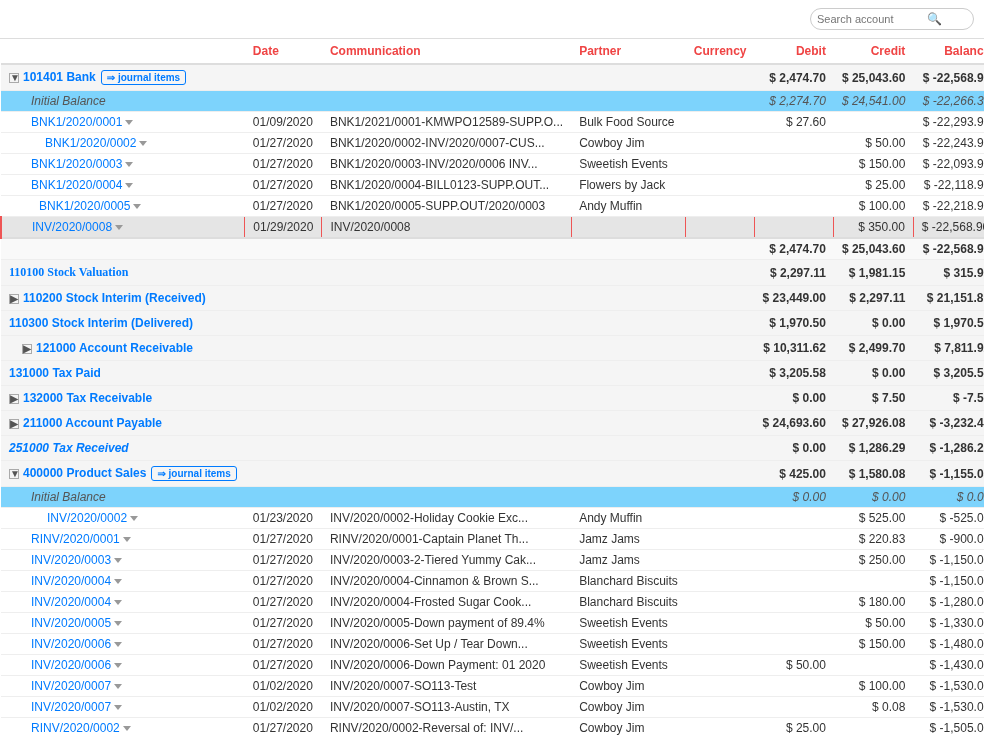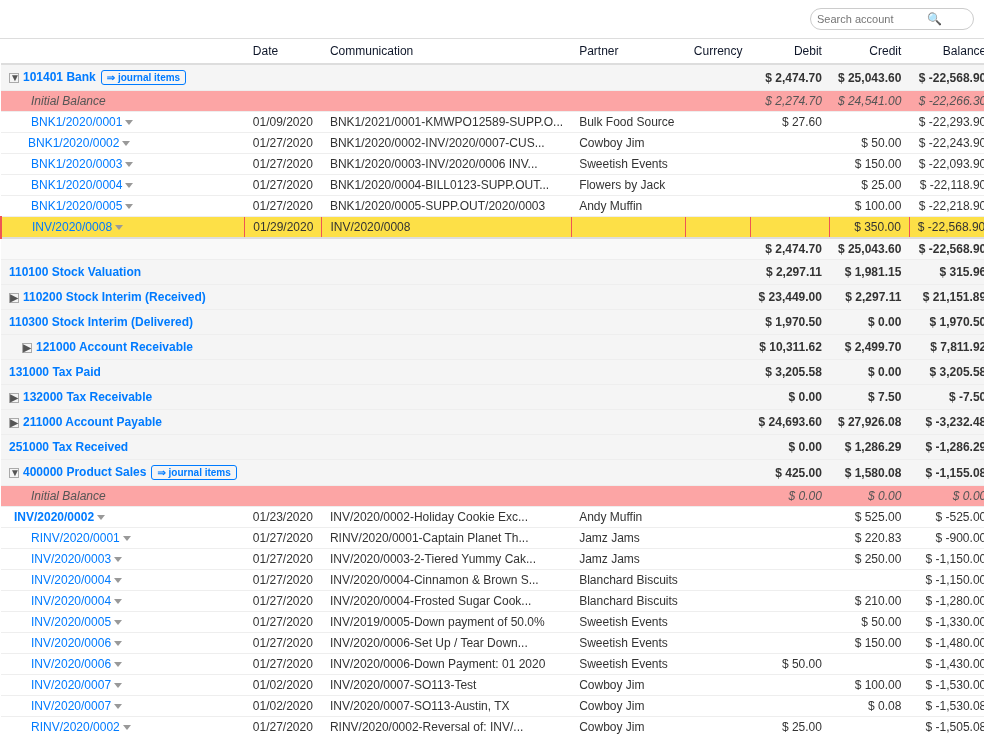--- a/index.html
+++ b/index.html
@@ -32,23 +32,23 @@
 
     table {
       width: 100%;
       border-collapse: collapse;
       font-size: 12px;
     }
     th {
       background: #fff;
       text-align: right;
       padding: 5px 8px;
-      font-weight: normal;
+      font-weight: bold;
       border-bottom: 2px solid #ddd;
-      color: #0f172a;
+      color: #ef4444;
       white-space: nowrap;
     }
     th:first-child, th:nth-child(2), th:nth-child(3), th:nth-child(4) {
       text-align: left;
     }
     td {
       padding: 3px 8px;
       border-bottom: 1px solid #eee;
       text-align: right;
       white-space: nowrap;
@@ -56,21 +56,21 @@
     td.left { text-align: left; }
 
     .section-header td {
       background: #f5f5f5;
       font-weight: bold;
       padding: 5px 8px;
     }
     .section-header td.left { text-align: left; }
 
     .initial-balance td {
-      background: #fca5a5;
+      background: #7dd3fc;
       color: #555;
       font-style: italic;
     }
 
     .account-link {
       color: #007bff;
       text-decoration: none;
       cursor: pointer;
     }
 
@@ -104,21 +104,21 @@
       color: #007bff;
       border-radius: 3px;
       padding: 1px 5px;
       margin-left: 5px;
       cursor: pointer;
       white-space: nowrap;
     }
     .journal-btn:before { content: "⇒ "; }
 
     .highlighted-row td {
-      background: #fde047;
+      background: #e5e5e5;
       border: 1px solid #e55;
     }
     .highlighted-row td:first-child { border-left: 2px solid #e55; }
     .highlighted-row td:last-child { border-right: 2px solid #e55; }
 
     .total-row td {
       font-weight: bold;
       border-top: 2px solid #ddd;
       background: #f9f9f9;
     }
@@ -180,21 +180,21 @@
         <td class="left" style="padding-left: 30px;"><a class="account-link" href="#">BNK1/2020/0001</a><span class="arrow-down"></span></td>
         <td class="left">01/09/2020</td>
         <td class="left">BNK1/2021/0001-KMWPO12589-SUPP.O...</td>
         <td class="left">Bulk Food Source</td>
         <td class="left"></td>
         <td>$ 27.60</td>
         <td></td>
         <td>$ -22,293.90</td>
       </tr>
       <tr>
-        <td class="left" style="padding-left: 27px;"><a class="account-link" href="#">BNK1/2020/0002</a><span class="arrow-down"></span></td>
+        <td class="left" style="padding-left: 44px;"><a class="account-link" href="#">BNK1/2020/0002</a><span class="arrow-down"></span></td>
         <td class="left">01/27/2020</td>
         <td class="left">BNK1/2020/0002-INV/2020/0007-CUS...</td>
         <td class="left">Cowboy Jim</td>
         <td class="left"></td>
         <td></td>
         <td>$ 50.00</td>
         <td>$ -22,243.90</td>
       </tr>
       <tr>
         <td class="left" style="padding-left: 30px;"><a class="account-link" href="#">BNK1/2020/0003</a><span class="arrow-down"></span></td>
@@ -210,21 +210,21 @@
         <td class="left" style="padding-left: 30px;"><a class="account-link" href="#">BNK1/2020/0004</a><span class="arrow-down"></span></td>
         <td class="left">01/27/2020</td>
         <td class="left">BNK1/2020/0004-BILL0123-SUPP.OUT...</td>
         <td class="left">Flowers by Jack</td>
         <td class="left"></td>
         <td></td>
         <td>$ 25.00</td>
         <td>$ -22,118.90</td>
       </tr>
       <tr>
-        <td class="left" style="padding-left: 30px;"><a class="account-link" href="#">BNK1/2020/0005</a><span class="arrow-down"></span></td>
+        <td class="left" style="padding-left: 38px;"><a class="account-link" href="#">BNK1/2020/0005</a><span class="arrow-down"></span></td>
         <td class="left">01/27/2020</td>
         <td class="left">BNK1/2020/0005-SUPP.OUT/2020/0003</td>
         <td class="left">Andy Muffin</td>
         <td class="left"></td>
         <td></td>
         <td>$ 100.00</td>
         <td>$ -22,218.90</td>
       </tr>
       <tr class="highlighted-row">
         <td class="left" style="padding-left: 30px;"><a class="account-link" href="#">INV/2020/0008</a><span class="arrow-down"></span></td>
@@ -240,21 +240,21 @@
         <td class="left"></td>
         <td class="left"></td>
         <td class="left"></td>
         <td class="left"></td>
         <td class="left"></td>
         <td>$ 2,474.70</td>
         <td>$ 25,043.60</td>
         <td>$ -22,568.90</td>
       </tr>
       <tr class="section-header">
-        <td class="left" style="padding-left: 8px;"><a class="account-link" href="#">110100 Stock Valuation</a></td>
+        <td class="left" style="padding-left: 8px; font-family: Liberation Serif, serif;"><a class="account-link" href="#">110100 Stock Valuation</a></td>
         <td class="left"></td>
         <td class="left"></td>
         <td class="left"></td>
         <td class="left"></td>
         <td>$ 2,297.11</td>
         <td>$ 1,981.15</td>
         <td>$ 315.96</td>
       </tr>
       <tr class="section-header">
         <td class="left" style="padding-left: 8px;"><span class="expand-icon">▶</span><a class="account-link" href="#">110200 Stock Interim (Received)</a></td>
@@ -310,21 +310,21 @@
         <td class="left" style="padding-left: 8px;"><span class="expand-icon">▶</span><a class="account-link" href="#">211000 Account Payable</a></td>
         <td class="left"></td>
         <td class="left"></td>
         <td class="left"></td>
         <td class="left"></td>
         <td>$ 24,693.60</td>
         <td>$ 27,926.08</td>
         <td>$ -3,232.48</td>
       </tr>
       <tr class="section-header">
-        <td class="left" style="padding-left: 8px;"><a class="account-link" href="#">251000 Tax Received</a></td>
+        <td class="left" style="padding-left: 8px; font-style: italic;"><a class="account-link" href="#">251000 Tax Received</a></td>
         <td class="left"></td>
         <td class="left"></td>
         <td class="left"></td>
         <td class="left"></td>
         <td>$ 0.00</td>
         <td>$ 1,286.29</td>
         <td>$ -1,286.29</td>
       </tr>
       <tr class="section-header">
         <td class="left" style="padding-left: 8px;"><span class="expand-icon">▼</span><a class="account-link" href="#">400000 Product Sales</a><span class="journal-btn">journal items</span></td>
@@ -340,21 +340,21 @@
         <td class="left" style="padding-left: 30px;">Initial Balance</td>
         <td class="left"></td>
         <td class="left"></td>
         <td class="left"></td>
         <td class="left"></td>
         <td>$ 0.00</td>
         <td>$ 0.00</td>
         <td>$ 0.00</td>
       </tr>
       <tr>
-        <td class="left" style="padding-left: 13px; font-weight: bold;"><a class="account-link" href="#">INV/2020/0002</a><span class="arrow-down"></span></td>
+        <td class="left" style="padding-left: 46px;"><a class="account-link" href="#">INV/2020/0002</a><span class="arrow-down"></span></td>
         <td class="left">01/23/2020</td>
         <td class="left">INV/2020/0002-Holiday Cookie Exc...</td>
         <td class="left">Andy Muffin</td>
         <td class="left"></td>
         <td></td>
         <td>$ 525.00</td>
         <td>$ -525.00</td>
       </tr>
       <tr>
         <td class="left" style="padding-left: 30px;"><a class="account-link" href="#">RINV/2020/0001</a><span class="arrow-down"></span></td>
@@ -386,27 +386,27 @@
         <td></td>
         <td>$ -1,150.00</td>
       </tr>
       <tr>
         <td class="left" style="padding-left: 30px;"><a class="account-link" href="#">INV/2020/0004</a><span class="arrow-down"></span></td>
         <td class="left">01/27/2020</td>
         <td class="left">INV/2020/0004-Frosted Sugar Cook...</td>
         <td class="left">Blanchard Biscuits</td>
         <td class="left"></td>
         <td></td>
-        <td>$ 210.00</td>
+        <td>$ 180.00</td>
         <td>$ -1,280.00</td>
       </tr>
       <tr>
         <td class="left" style="padding-left: 30px;"><a class="account-link" href="#">INV/2020/0005</a><span class="arrow-down"></span></td>
         <td class="left">01/27/2020</td>
-        <td class="left">INV/2019/0005-Down payment of 50.0%</td>
+        <td class="left">INV/2020/0005-Down payment of 89.4%</td>
         <td class="left">Sweetish Events</td>
         <td class="left"></td>
         <td></td>
         <td>$ 50.00</td>
         <td>$ -1,330.00</td>
       </tr>
       <tr>
         <td class="left" style="padding-left: 30px;"><a class="account-link" href="#">INV/2020/0006</a><span class="arrow-down"></span></td>
         <td class="left">01/27/2020</td>
         <td class="left">INV/2020/0006-Set Up / Tear Down...</td>

